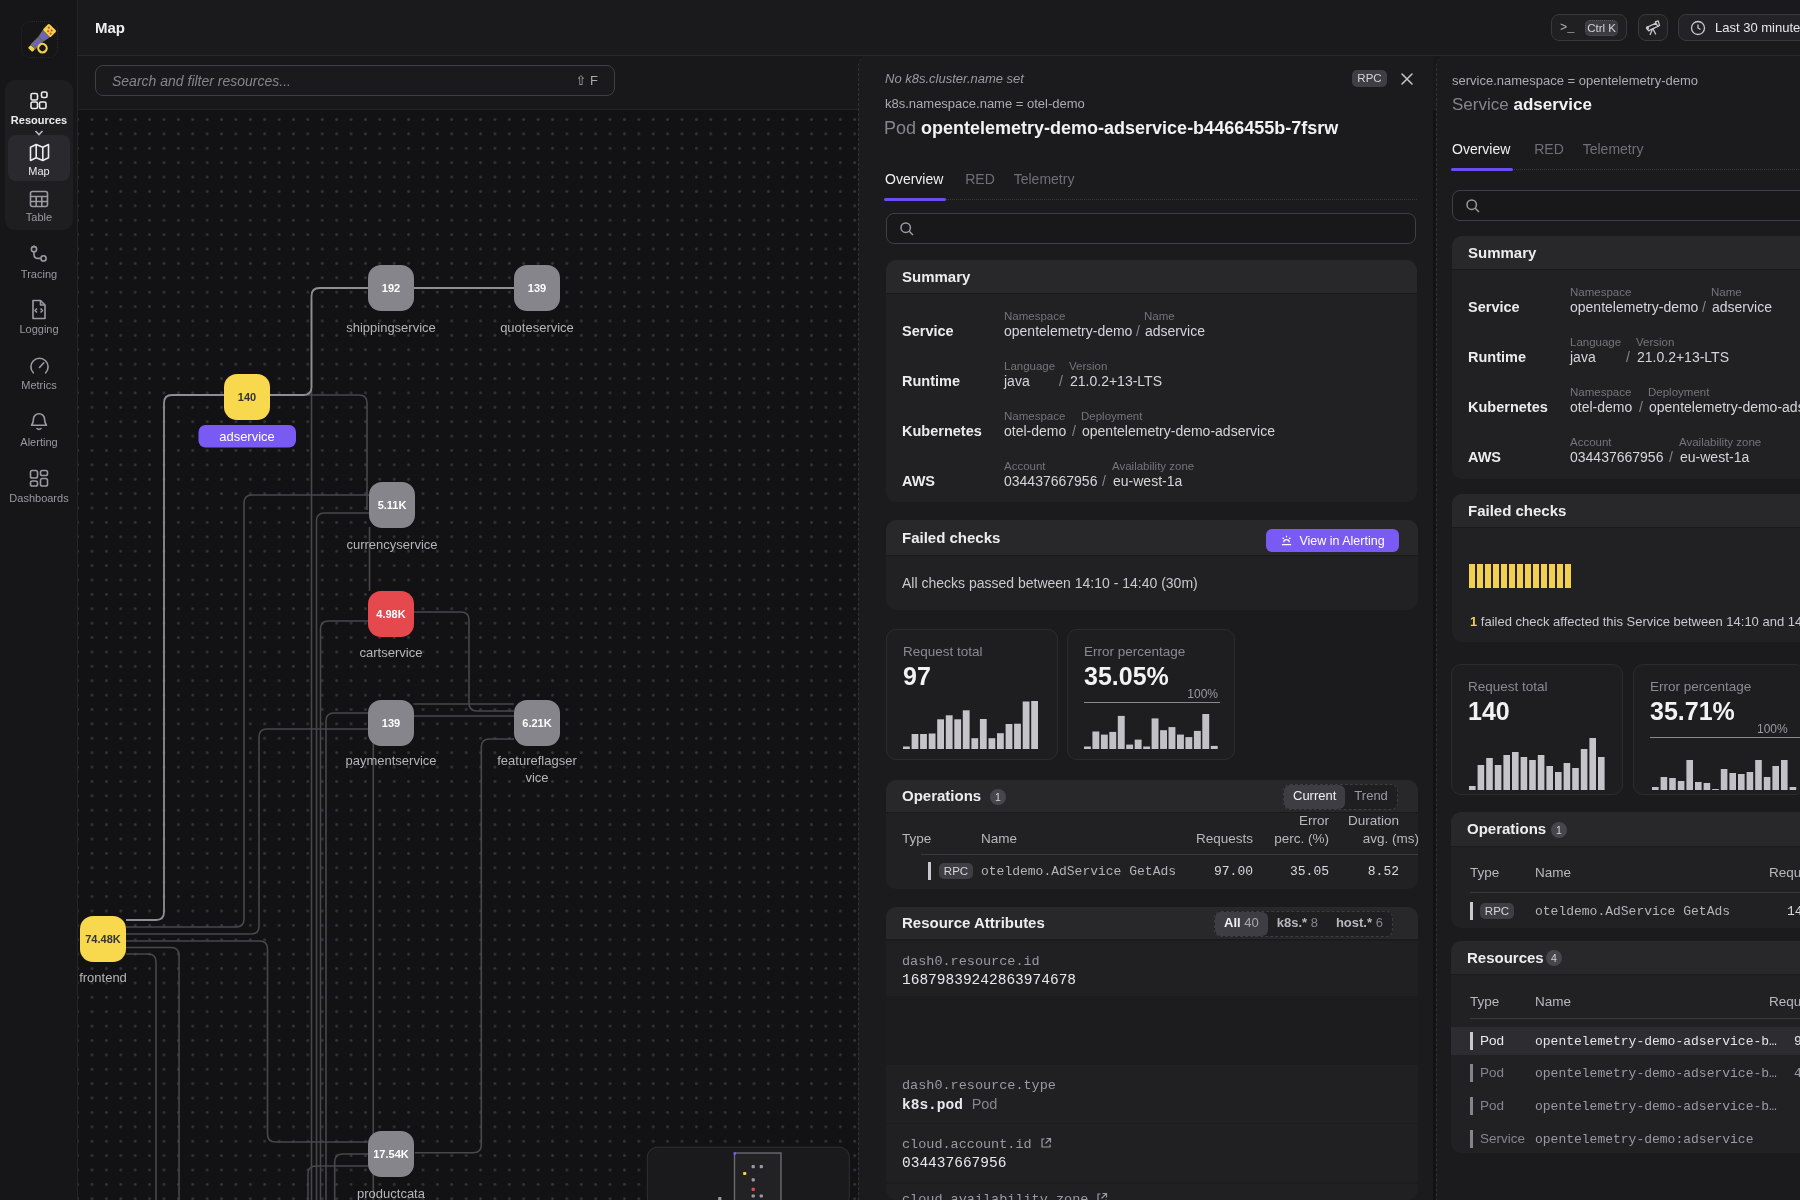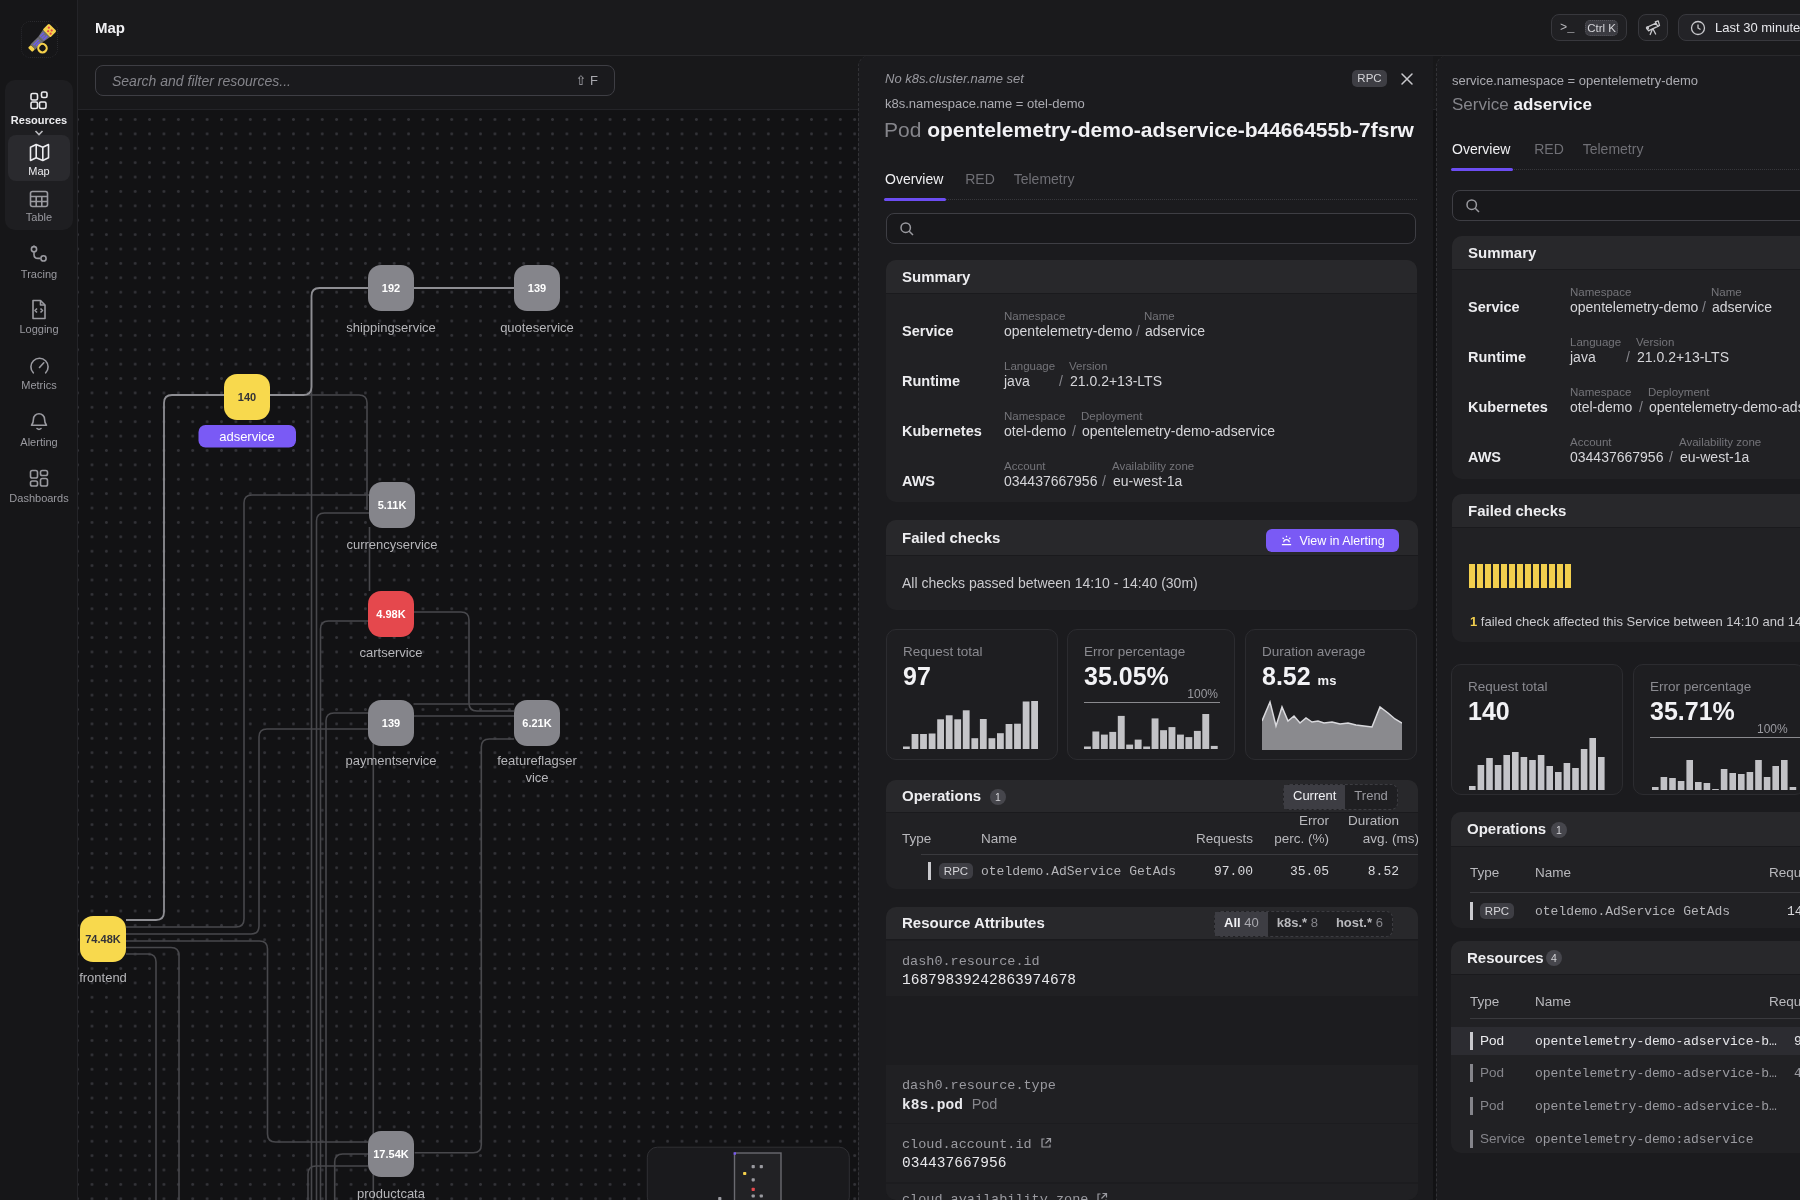--- a/index.html
+++ b/index.html
@@ -45,21 +45,21 @@
   .lbl { position:absolute; color:#ececef; font-size:14.5px; font-weight:700; white-space:nowrap; }
   .slash { color:#85858b; }
   .statcard { position:absolute; background:#1e1e21; border:1px solid #2c2c30; border-radius:10px; }
   .statcard .st { position:absolute; left:16px; top:14px; color:#8a8a90; font-size:13.5px; }
   .statcard .sv { position:absolute; left:16px; top:32px; color:#f2f2f5; font-size:25px; font-weight:700; }
   .statcard .sv .unit { font-size:13px; font-weight:700; }
   .mono { font-family:"Liberation Mono", monospace; }
   .badge { position:absolute; background:#3e3e44; border-radius:5px; color:#d4d4d8; font-size:11.5px; text-align:center; }
   .cbadge { position:absolute; width:16px; height:16px; border-radius:50%; background:#46464c; color:#d4d4d8; font-size:10.5px; text-align:center; line-height:16px; }
   .seg { position:absolute; background:#1f1f22; border:1px dashed #3c3c41; border-radius:7px; display:flex; }
-  .seg .on { background:#3d3d43; border-radius:0; color:#f0f0f3; }
+  .seg .on { background:#3d3d43; border-radius:6px; color:#f0f0f3; }
   .seg div { color:#9a9aa0; font-size:13px; padding:3px 9px; white-space:nowrap; }
   .tabs { position:absolute; font-size:14px; }
   .tabs span { margin-right:0; }
   .colh { position:absolute; color:#b9b9bd; font-size:13.5px; white-space:nowrap; }
   .colh.r { text-align:right; }
   .attr { position:absolute; left:0px; width:532px; background:#202023; }
   .attr .k { position:absolute; left:16px; top:13px; font-family:"Liberation Mono",monospace; font-size:13.5px; color:#9a9aa0; }
   .attr .v { position:absolute; left:16px; top:31px; font-family:"Liberation Mono",monospace; font-size:14.5px; color:#e8e8ec; }
 </style>
 </head>
@@ -260,21 +260,21 @@
         <span class="hint">⇧ F</span>
       </div>
   </div>
   <div id="midpanel" class="abs panel">
     <div class="abs" style="left:26px;top:15px;font-style:italic;color:#9a9aa0;font-size:13px;">No k8s.cluster.name set</div>
     <div class="badge" style="left:493px;top:14px;width:35px;height:17px;line-height:17px;">RPC</div>
     <svg class="abs" style="left:541px;top:16px" width="14" height="14" viewBox="0 0 14 14" stroke="#c9c9cd" stroke-width="1.5" stroke-linecap="round">
         <path d="M2 2 L12 12 M12 2 L2 12"></path>
       </svg>
     <div class="abs" style="left:26px;top:40px;color:#ababb1;font-size:13px;">k8s.namespace.name = otel-demo</div>
-    <div class="abs" style="left:25px;top:62px;font-size:21px;"><span style="color:#85858b;">Pod </span><span style="color:#f2f2f5;font-weight:700;">opentelemetry-demo-adservice-b4466455b-7fsrw</span></div>
+    <div class="abs" style="left:25px;top:62px;font-size:18px;"><span style="color:#85858b;">Pod </span><span style="color:#f2f2f5;font-weight:700;">opentelemetry-demo-adservice-b4466455b-7fsrw</span></div>
     <div class="tabs" style="left:26px;top:115px;">
       <span style="color:#f0f0f3;font-weight:500;">Overview</span>
       <span style="color:#6f6f75;margin-left:18px;">RED</span>
       <span style="color:#6f6f75;margin-left:15px;">Telemetry</span>
     </div>
     <div class="abs" style="left:26px;top:143px;width:532px;border-top:1px dotted #38383c;"></div>
     <div class="abs" style="left:25px;top:142px;width:62px;height:3px;background:#6c4df2;border-radius:2px;"></div>
     <div class="abs" style="left:27px;top:157px;width:530px;height:31px;background:#18181b;border:1px solid #3e3e44;border-radius:8px;">
       <svg class="abs" style="left:12px;top:7px;" width="16" height="16" viewBox="0 0 16 16" fill="none" stroke="#9a9aa0" stroke-width="1.5">
           <circle cx="6.7" cy="6.7" r="4.7"></circle>
@@ -369,28 +369,20 @@
             <rect x="67.6" y="5.4" width="6.9" height="30.6"></rect>
             <rect x="76.1" y="17.2" width="6.9" height="18.75"></rect>
             <rect x="84.5" y="14.1" width="6.9" height="21.9"></rect>
             <rect x="93.0" y="21.6" width="6.9" height="14.4"></rect>
             <rect x="101.4" y="24.1" width="6.9" height="11.9"></rect>
             <rect x="109.9" y="17.9" width="6.9" height="18.1"></rect>
             <rect x="118.3" y="1" width="6.9" height="35"></rect>
             <rect x="126.8" y="32.9" width="6.9" height="3.1"></rect>
           </g>
         </svg>
-    </div>
-    <div class="statcard" style="left:386px;top:573px;width:172px;height:131px;">
-      <div class="st">Duration average</div>
-        <div class="sv">8.52 <span class="unit">ms</span></div>
-      <svg class="abs" style="left:16px;top:69px;" width="140" height="51" viewBox="0 0 140 51">
-        <path d="M0 22 L8 3 L14 27 L20 8 L26 22 L32 17 L38 24 L44 19 L50 23 L56 22 L62 24 L70 23 L78 25 L86 24 L94 26 L102 27 L110 28 L118 8 L126 14 L133 20 L140 24 L140 51 L0 51 Z" fill="#8a8a8e"></path>
-        <path d="M0 22 L8 3 L14 27 L20 8 L26 22 L32 17 L38 24 L44 19 L50 23 L56 22 L62 24 L70 23 L78 25 L86 24 L94 26 L102 27 L110 28 L118 8 L126 14 L133 20 L140 24" fill="none" stroke="#d9d9dd" stroke-width="1.5"></path>
-      </svg>
     </div>
 
     <div class="card" style="left:27px;top:724px;width:532px;height:109px;">
       <div class="chead" style="height:33px;">
           <span class="t" style="top:7px;">Operations</span>
         </div>
       <div class="cbadge" style="left:104px;top:9px;">1</div>
       <div class="seg" style="left:397px;top:4px;height:26px;">
         <div class="on">Current</div>
           <div>Trend</div>

